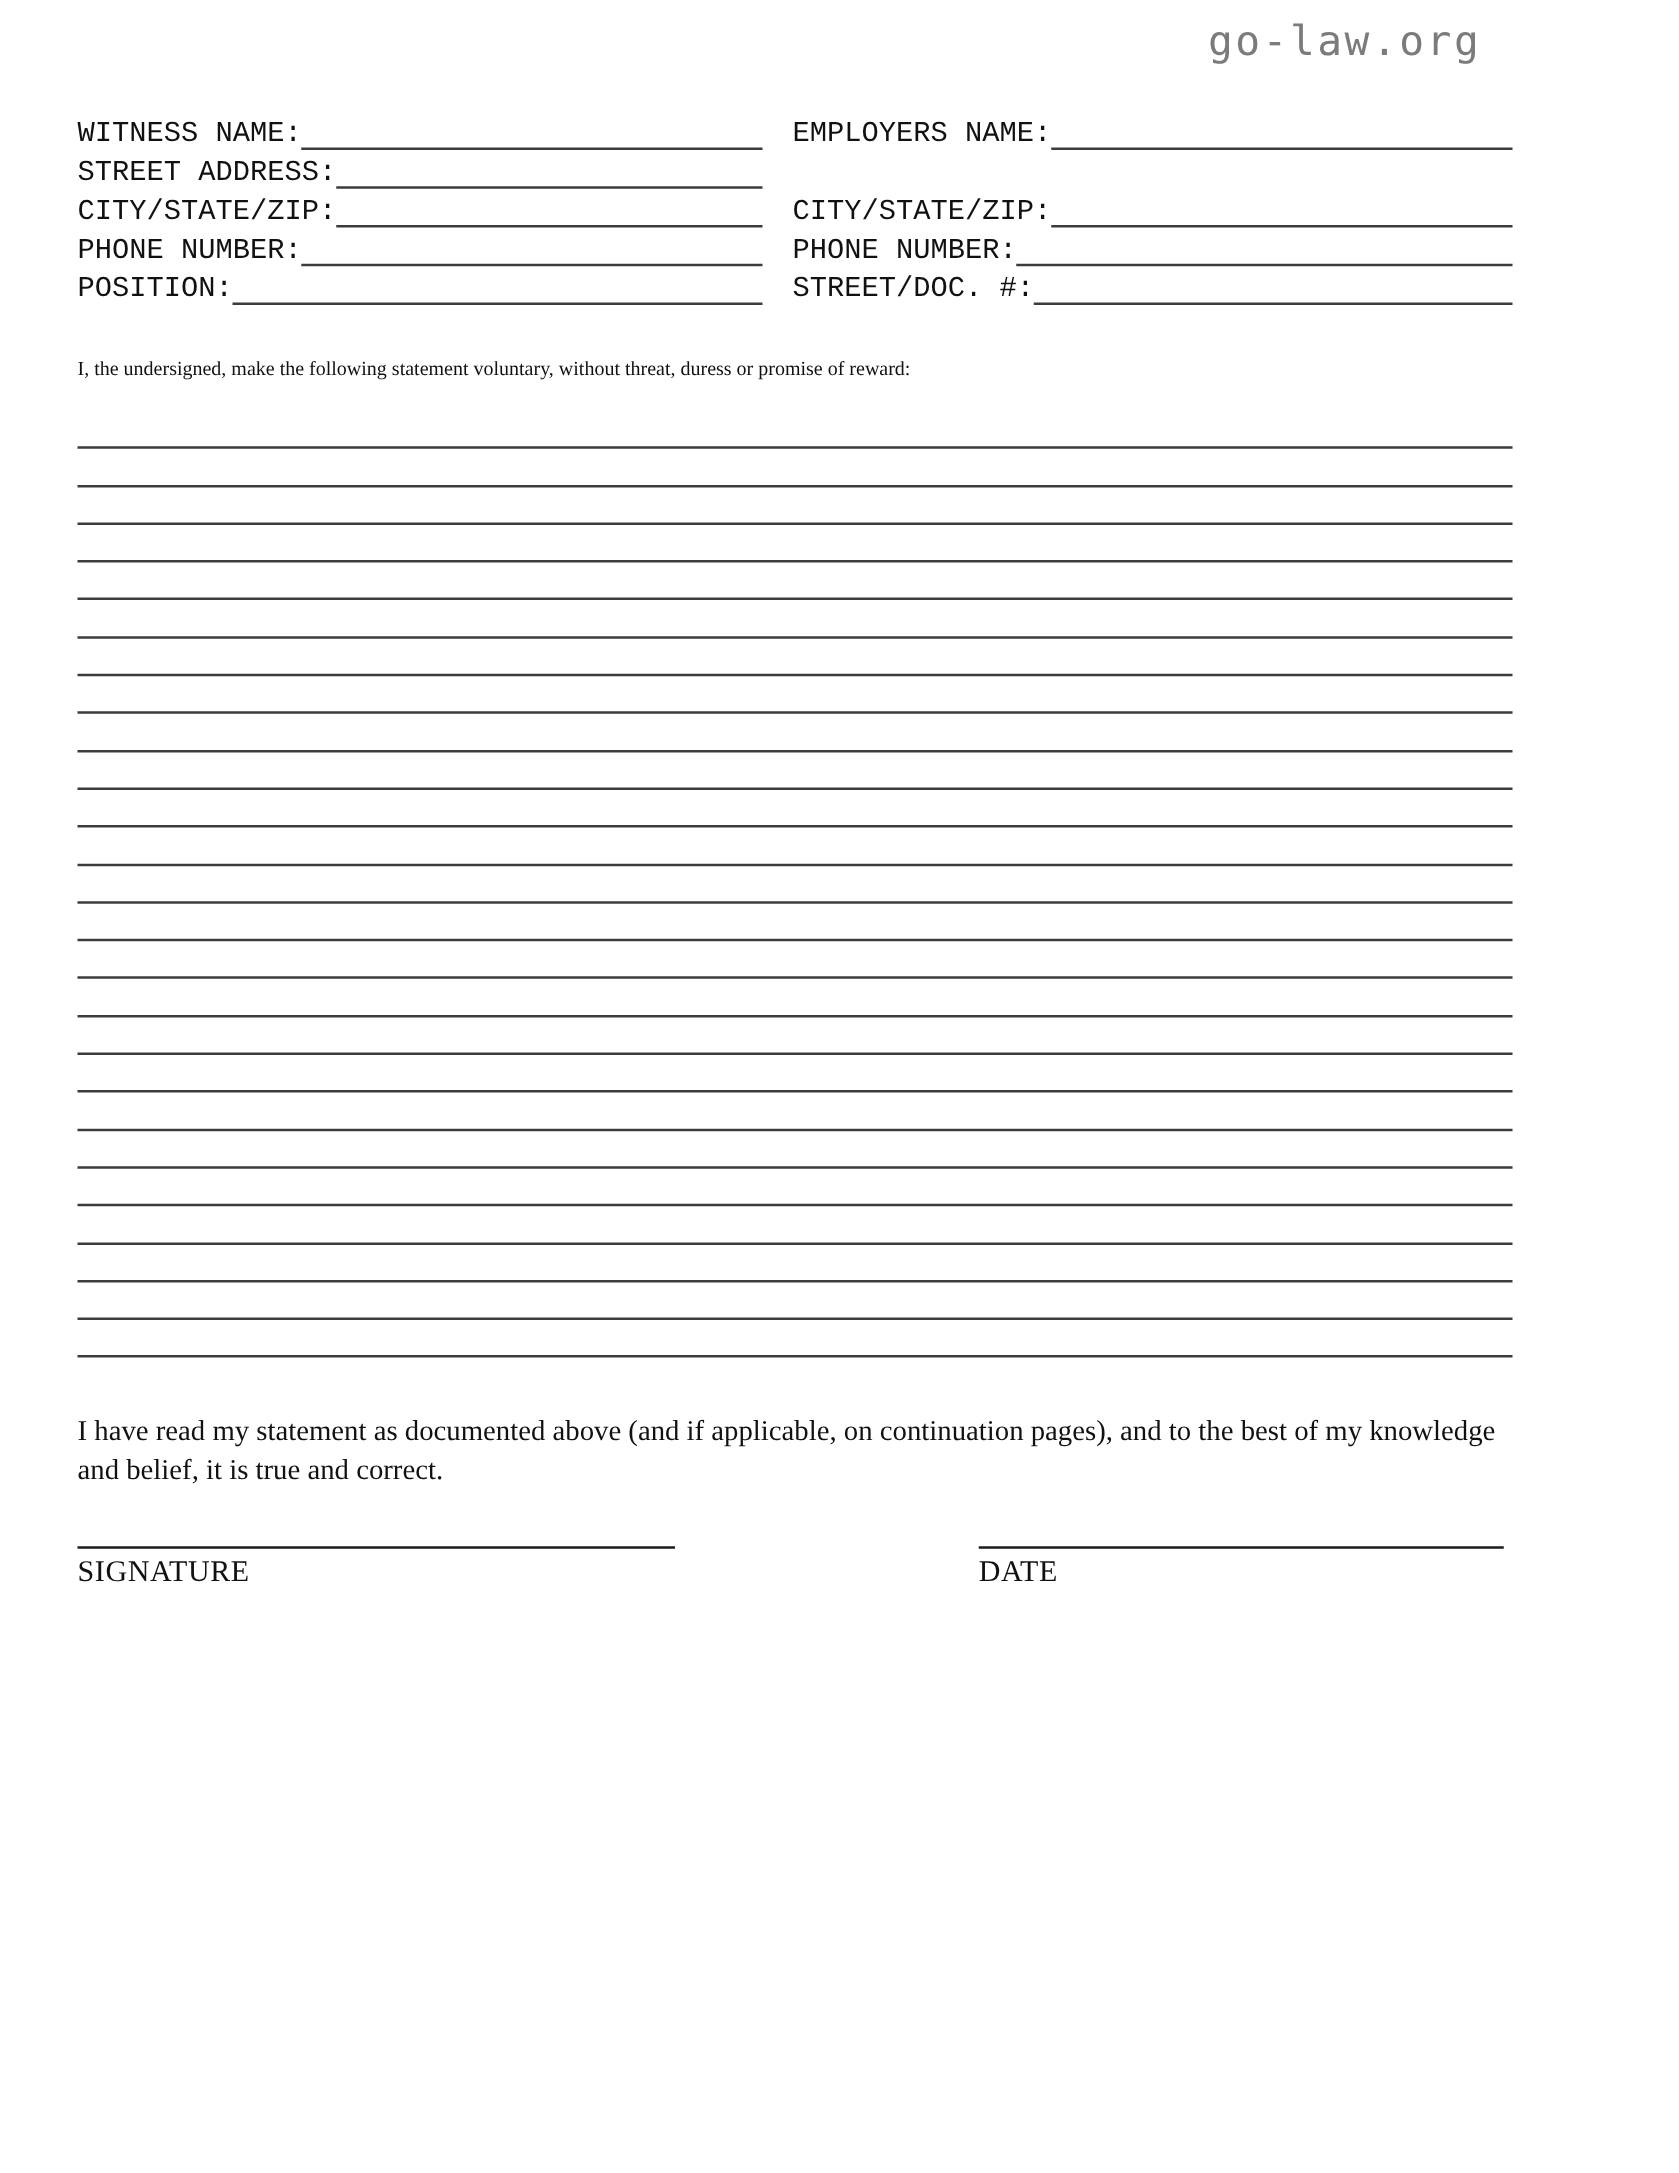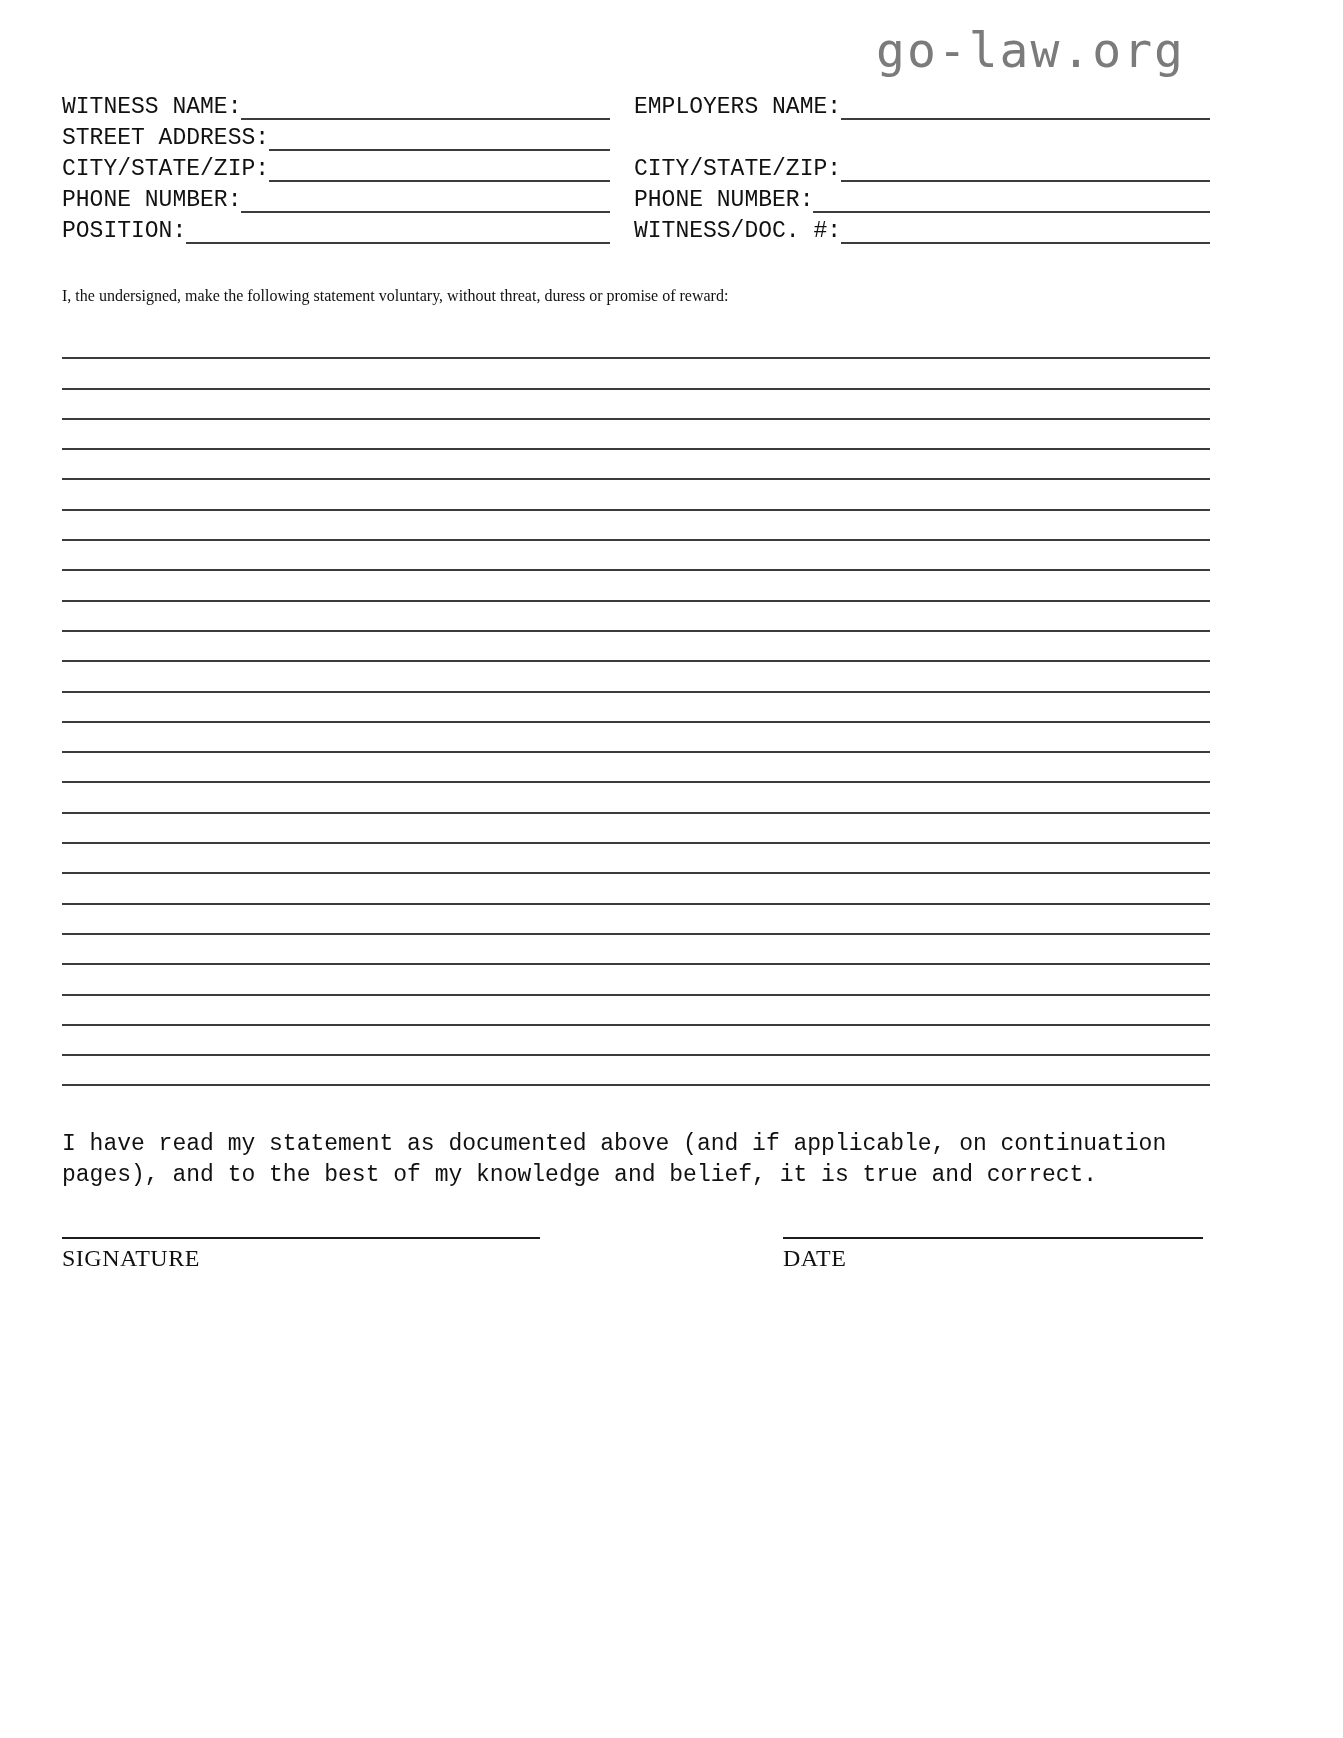--- a/index.html
+++ b/index.html
@@ -7,23 +7,23 @@
     position:relative;
     width:1343px;height:1738px;
     background:#fff;
     box-sizing:border-box;
     padding:0 133px 0 62px;
     font-family:"Liberation Serif", serif;
     color:var(--text,#111);
     overflow:hidden;
   }
   .logo{
-    position:absolute;top:26px;right:158px;
+    position:absolute;top:16px;right:158px;
     font-family:"DejaVu Sans Mono", monospace;
-    font-size:48px;line-height:1;
+    font-size:33px;line-height:1;
     letter-spacing:2px;
     color:var(--logo-gray,#7b7b7b);
   }
   .title{
     margin:0;padding-top:248px;
     text-align:center;
     font-size:45px;line-height:54px;
     font-weight:normal;
     letter-spacing:1px;
     white-space:nowrap;
@@ -35,21 +35,21 @@
   .field-cell.right{flex:1;margin-left:24px;}
   .flabel{white-space:nowrap;}
   .fblank{
     flex:1;
     border-bottom:2px solid var(--rule-line,#3c3c3c);
     margin-bottom:3px;
   }
   .intro{margin:33px 0 0 0;font-size:16px;line-height:31px;}
   .lines{margin-top:18px;}
   .sline{height:30.3px;border-bottom:2px solid var(--rule-line,#3c3c3c);box-sizing:border-box;}
-  .closing{margin:43px 0 0 0;font-size:23px;line-height:31px;font-family:Liberation Mono, monospace;}
+  .closing{margin:43px 0 0 0;font-size:23px;line-height:31px;}
   .sigrow{display:flex;margin-top:28px;font-size:24px;}
   .sig-block{width:478px;}
   .date-block{width:420px;margin-left:243px;}
   .write-line{height:18px;border-bottom:2px solid var(--signature-line,#1c1c1c);}
   .sig-label{line-height:30px;margin-top:4px;letter-spacing:0.5px;}
   .footer{
     position:absolute;left:62px;width:1148px;top:1628px;
     text-align:center;font-size:17px;line-height:20px;
     letter-spacing:0.5px;
   }
@@ -98,21 +98,21 @@
         <span class="flabel">PHONE NUMBER:</span>
         <span class="fblank"></span>
       </div>
     </div>
     <div class="field-row">
       <div class="field-cell left">
         <span class="flabel">POSITION:</span>
         <span class="fblank"></span>
       </div>
       <div class="field-cell right">
-        <span class="flabel">WITNESS/DOC. #:</span>
+        <span class="flabel">STREET/DOC. #:</span>
         <span class="fblank"></span>
       </div>
     </div>
   </div>
 
   <p class="intro">I, the undersigned, make the following statement voluntary, without threat, duress or promise of reward:</p>
 
   <div class="lines">
       <div class="sline"></div>
       <div class="sline"></div>

